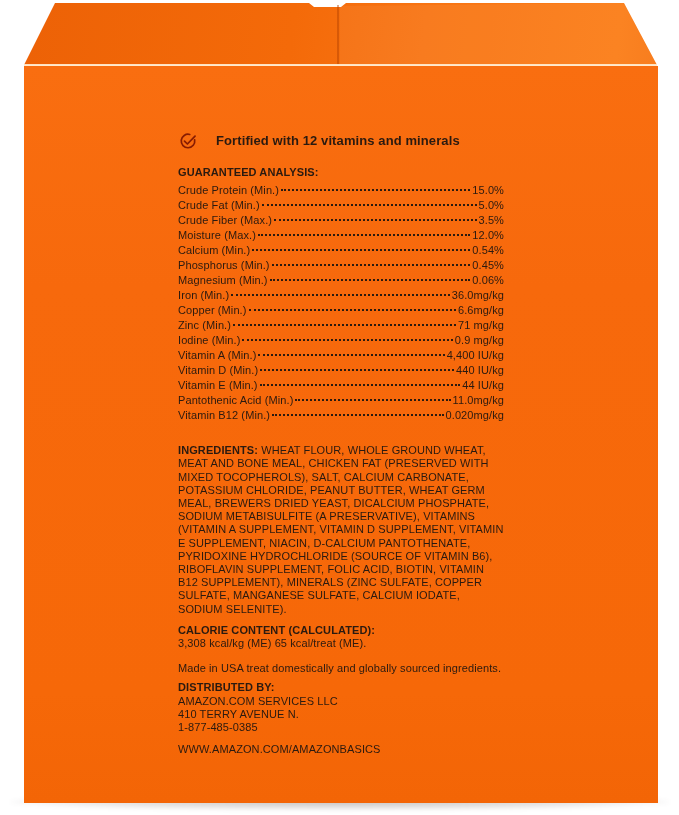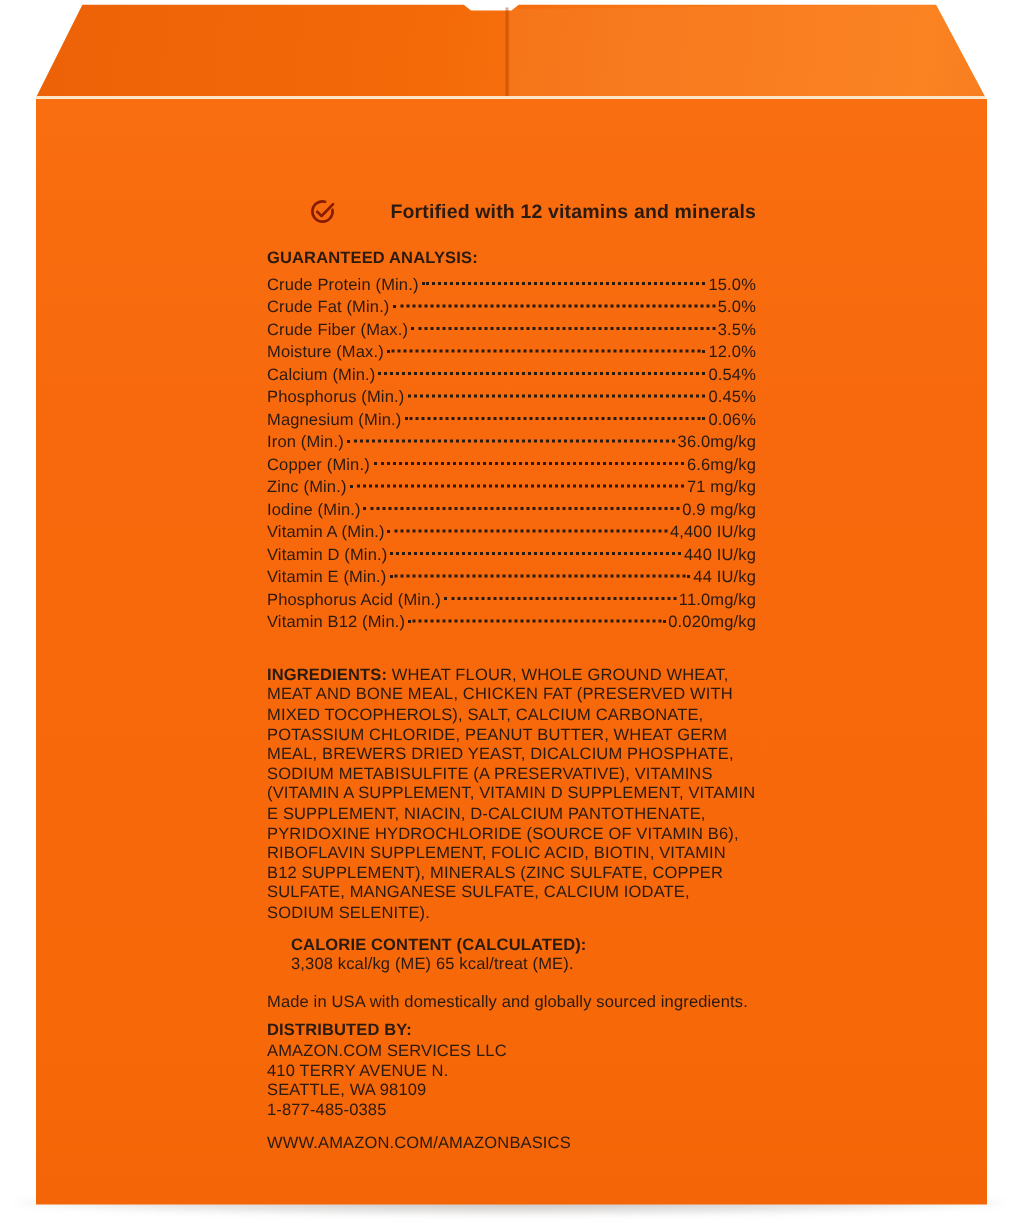--- a/index.html
+++ b/index.html
@@ -39,34 +39,34 @@
   .box-front{
     position:absolute;left:24px;top:66px;width:634px;height:737px;
     background:linear-gradient(180deg,#f96e10 0%,#f7690c 30%,#f66808 85%,#f36506 100%);
   }
 
   
   .panel{
     position:absolute;left:154px;top:66px;width:326px;
     font-size:11px;line-height:13.2px;letter-spacing:.1px;
   }
-  .claim-row{display:flex;align-items:center;gap:36px;margin:0 0 16px 1px;justify-content:flex-end;}
+  .claim-row{display:flex;align-items:center;gap:19px;margin:0 0 16px 1px;}
   .claim-row .icon{width:18px;height:18px;flex:0 0 auto;display:block;}
   .claim-text{font-size:13px;font-weight:700;letter-spacing:.1px;}
 
   .ga-title{font-weight:700;font-size:11px;margin:0 0 4px 0;}
   .ga-table{margin:0;}
   .ga-row{display:flex;align-items:baseline;line-height:15px;font-size:11px;}
   .ga-label{white-space:nowrap;}
   .leader{flex:1;border-bottom:2px dotted #2a1a10;margin:0 2px;transform:translateY(-3px);min-width:10px;}
   .ga-value{white-space:nowrap;}
 
   .ingredients{margin:21px 0 0 0;}
   .b{font-weight:700;}
-  .calorie{margin:8px 0 0 16px;}
+  .calorie{margin:8px 0 0 0;}
   .calorie .line{display:block;}
   .made-in{margin:12px 0 0 0;}
   .distributor{margin:6px 0 0 0;}
   .distributor .line{display:block;}
   .website{margin:9px 0 12px 0;}
 </style>
 </head>
 <body>
 
 <div class="scene">
@@ -157,45 +157,44 @@
             <span class="ga-label">Vitamin D (Min.)</span>
             <span class="leader"></span>
             <span class="ga-value">440 IU/kg</span>
           </div>
         <div class="ga-row">
             <span class="ga-label">Vitamin E (Min.)</span>
             <span class="leader"></span>
             <span class="ga-value">44 IU/kg</span>
           </div>
         <div class="ga-row">
-            <span class="ga-label">Phosphorus Acid (Min.)</span>
+            <span class="ga-label">Pantothenic Acid (Min.)</span>
             <span class="leader"></span>
             <span class="ga-value">11.0mg/kg</span>
           </div>
         <div class="ga-row">
             <span class="ga-label">Vitamin B12 (Min.)</span>
             <span class="leader"></span>
             <span class="ga-value">0.020mg/kg</span>
           </div>
       </div>
 
       <p class="ingredients"><span class="b">INGREDIENTS:</span> <span>WHEAT FLOUR, WHOLE GROUND WHEAT, MEAT AND BONE MEAL, CHICKEN FAT (PRESERVED WITH MIXED TOCOPHEROLS), SALT, CALCIUM CARBONATE, POTASSIUM CHLORIDE, PEANUT BUTTER, WHEAT GERM MEAL, BREWERS DRIED YEAST, DICALCIUM PHOSPHATE, SODIUM METABISULFITE (A PRESERVATIVE), VITAMINS (VITAMIN A SUPPLEMENT, VITAMIN D SUPPLEMENT, VITAMIN E SUPPLEMENT, NIACIN, D-CALCIUM PANTOTHENATE, PYRIDOXINE HYDROCHLORIDE (SOURCE OF VITAMIN B6), RIBOFLAVIN SUPPLEMENT, FOLIC ACID, BIOTIN, VITAMIN B12 SUPPLEMENT), MINERALS (ZINC SULFATE, COPPER SULFATE, MANGANESE SULFATE, CALCIUM IODATE, SODIUM SELENITE).</span></p>
 
       <p class="calorie">
           <span class="line b">CALORIE CONTENT (CALCULATED):</span>
           <span class="line">3,308 kcal/kg (ME) 65 kcal/treat (ME).</span>
         </p>
 
-      <p class="made-in">Made in USA with domestically and globally sourced ingredients.</p>
+      <p class="made-in">Made in USA treat domestically and globally sourced ingredients.</p>
 
       <div class="distributor">
         <span class="line b">DISTRIBUTED BY:</span>
         <span class="line">AMAZON.COM SERVICES LLC</span>
         <span class="line">410 TERRY AVENUE N.</span>
-        <span class="line">SEATTLE, WA 98109</span>
         <span class="line">1-877-485-0385</span>
       </div>
 
       <p class="website">WWW.AMAZON.COM/AMAZONBASICS</p>
 
     </div>
   </div>
 </div>
 
 </body></html>

